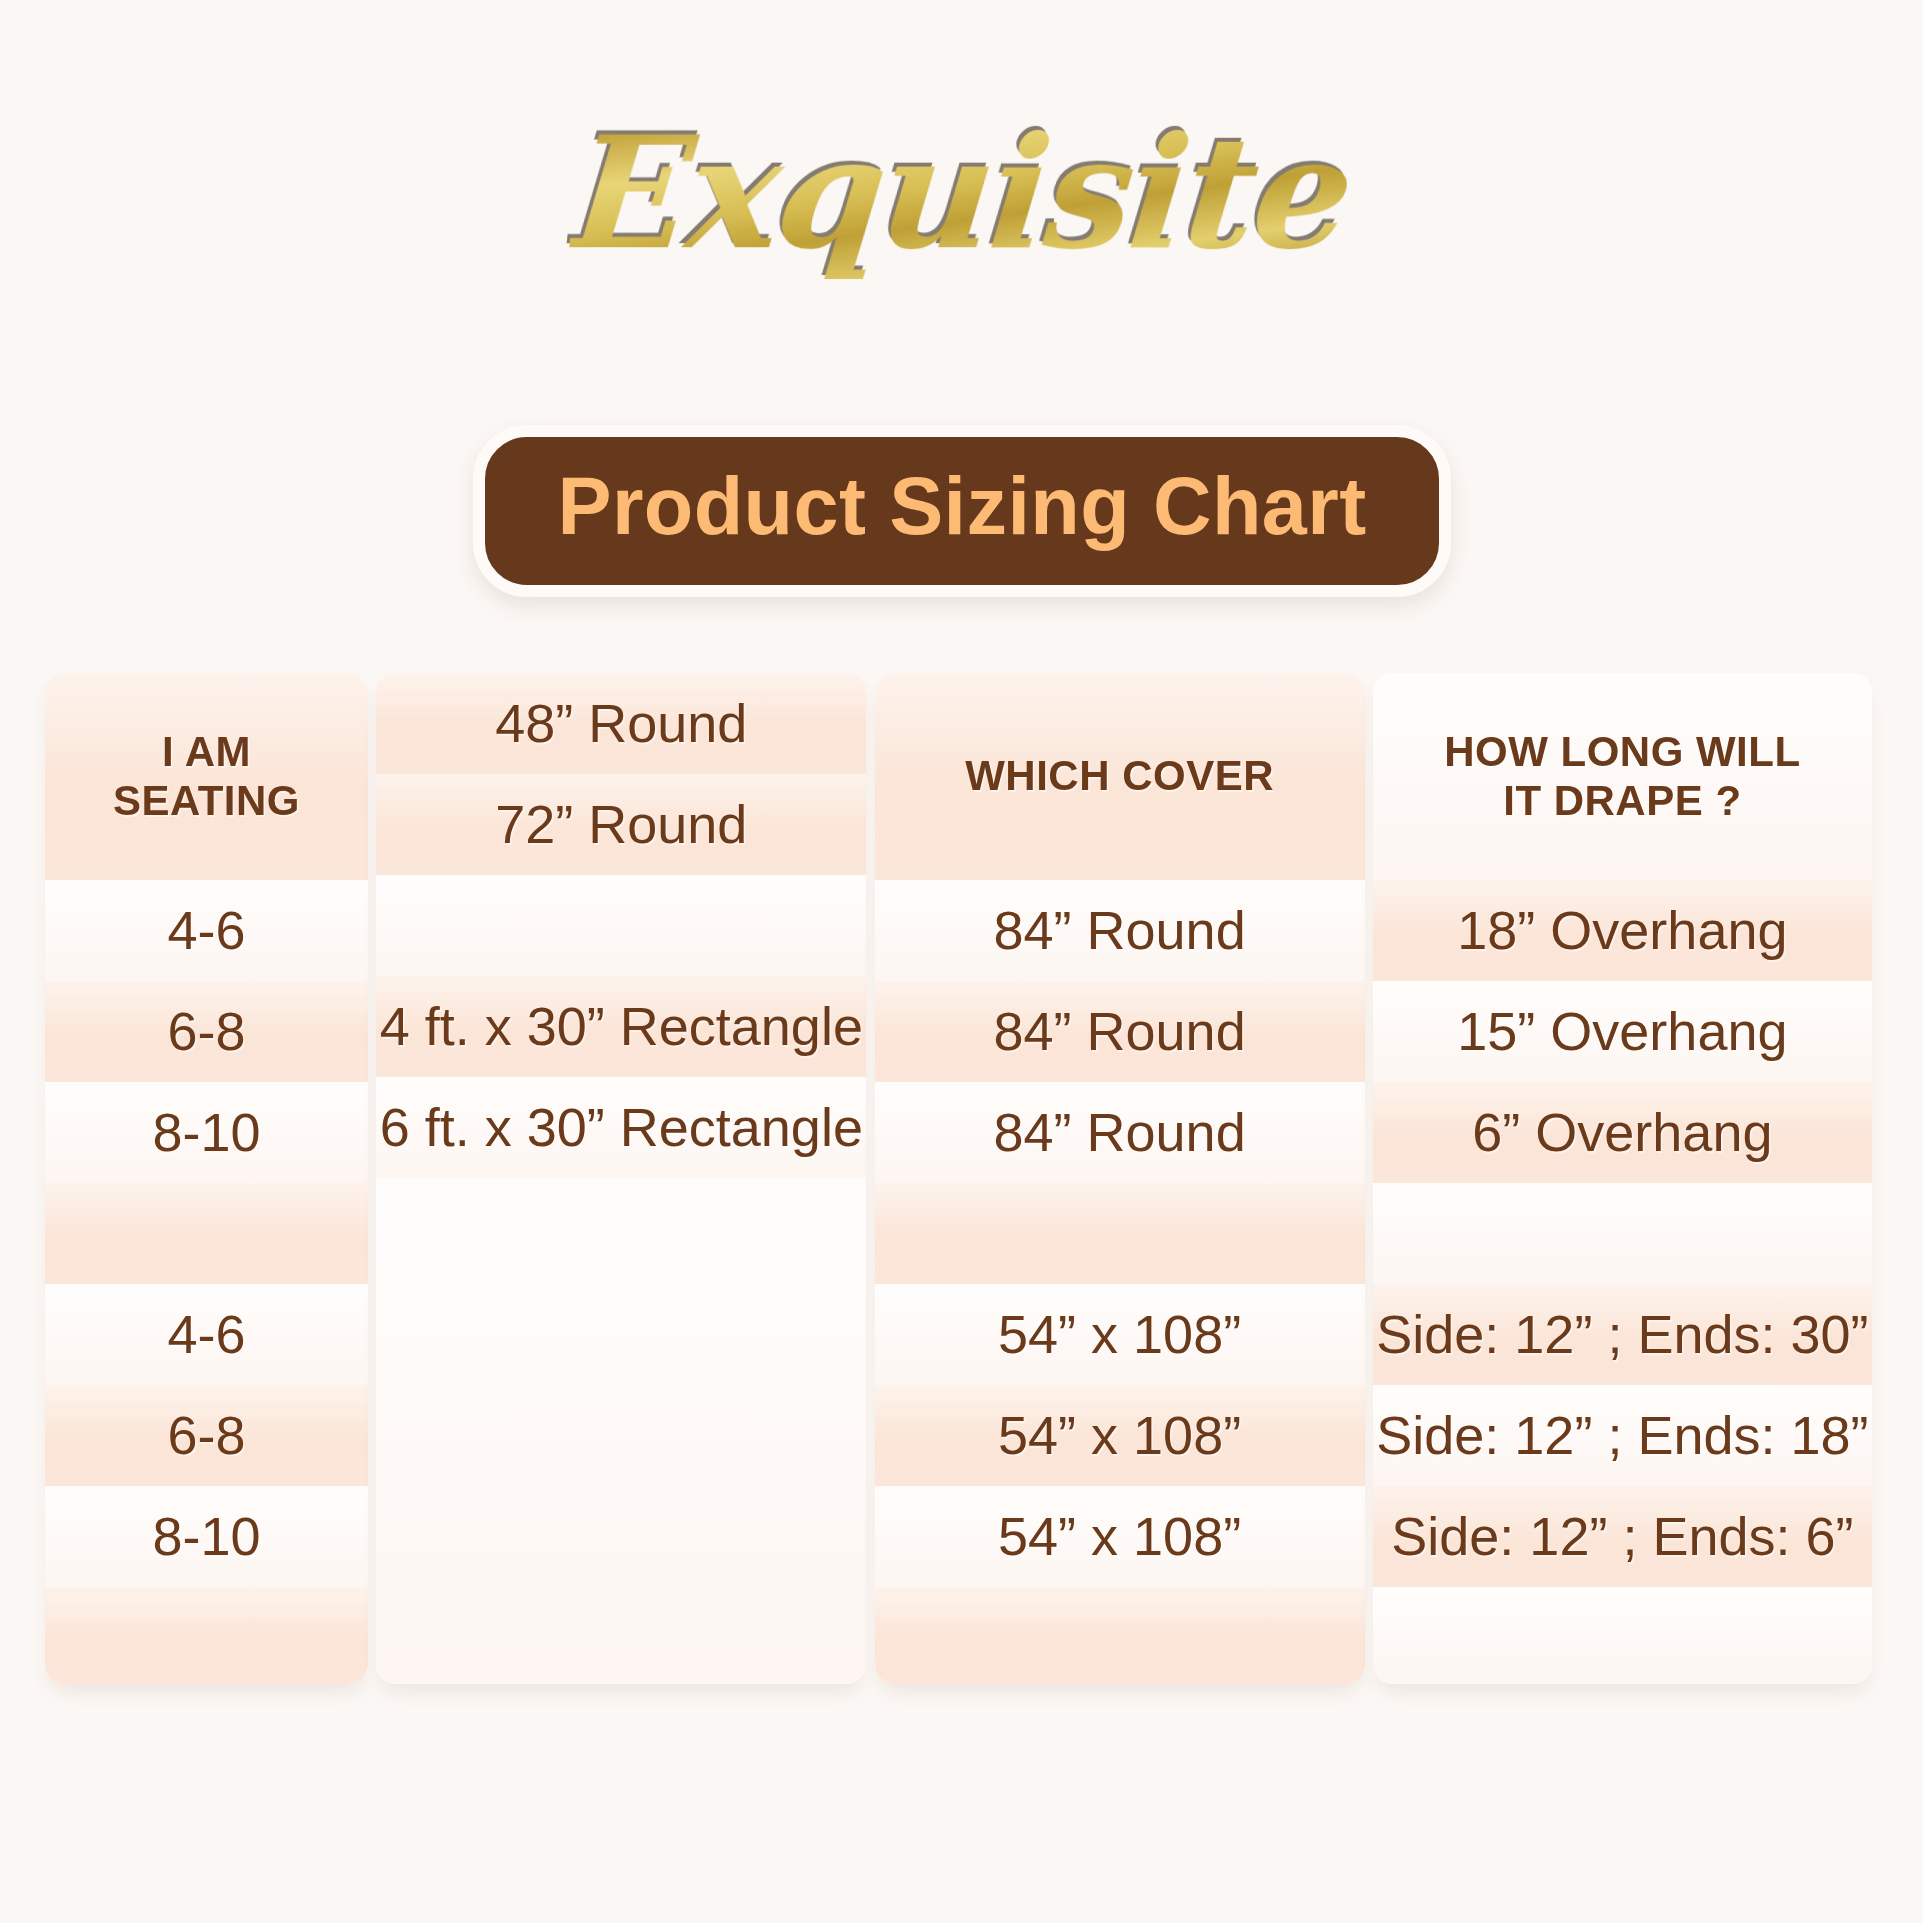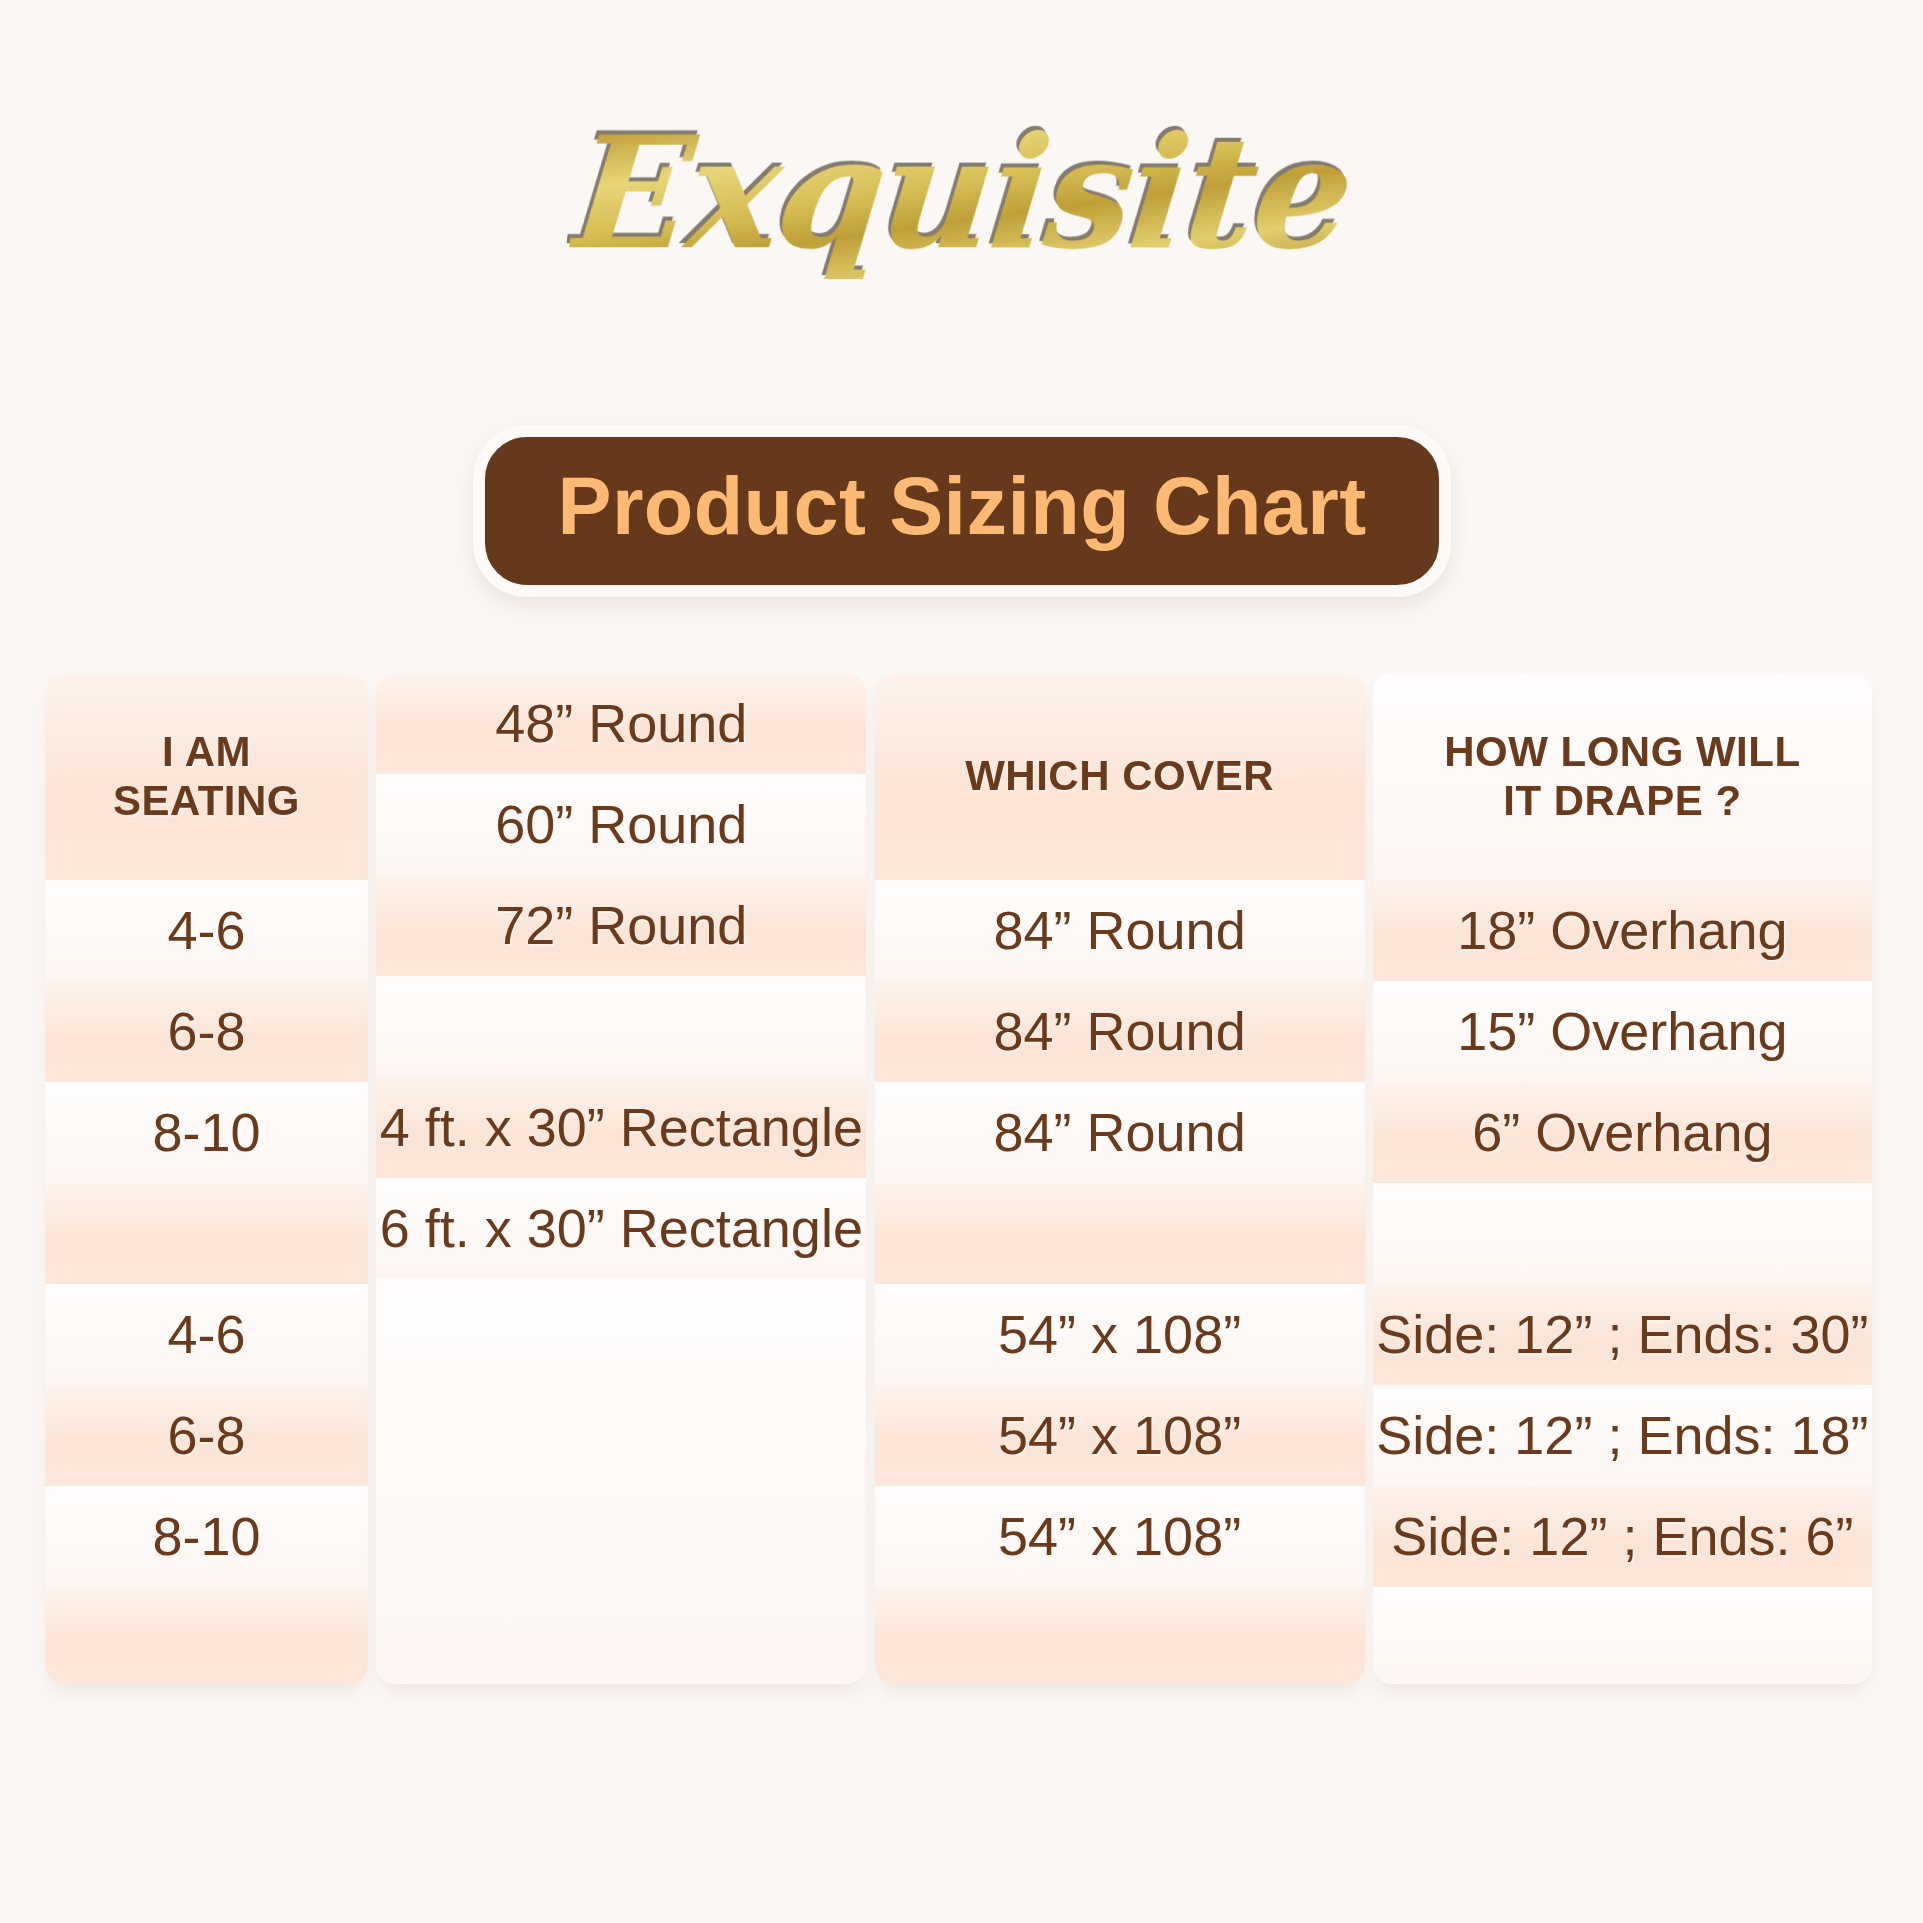--- a/index.html
+++ b/index.html
@@ -176,23 +176,20 @@
     <div class="band row light">
         <span class="cell-text">8-10</span>
       </div>
     <div class="band tail peach"></div>
   </div>
 
   <div class="col-card c1">
     <div class="band row peach">
         <span class="cell-text">48” Round</span>
       </div>
-    <div class="band row light">
-        <span class="cell-text">60” Round</span>
-      </div>
     <div class="band row peach">
         <span class="cell-text">72” Round</span>
       </div>
     <div class="band spacer light"></div>
     <div class="band row peach">
         <span class="cell-text">4 ft. x 30” Rectangle</span>
       </div>
     <div class="band row light">
         <span class="cell-text">6 ft. x 30” Rectangle</span>
       </div>

